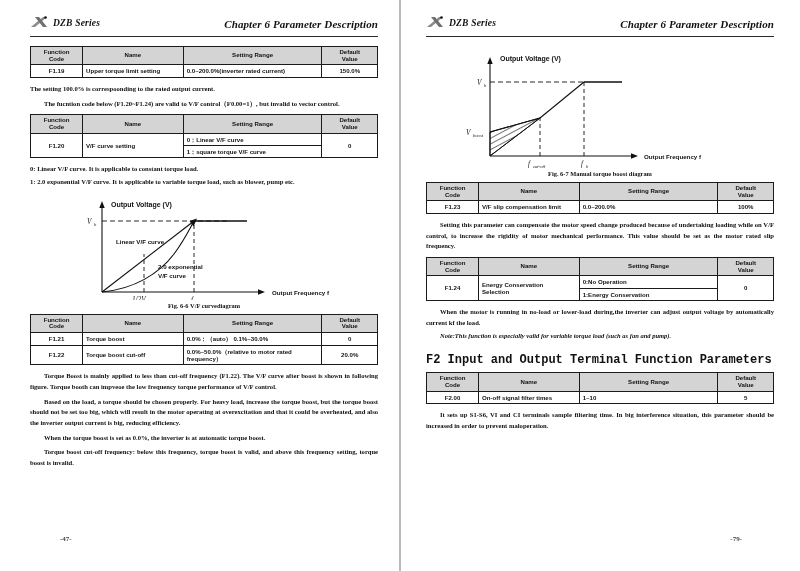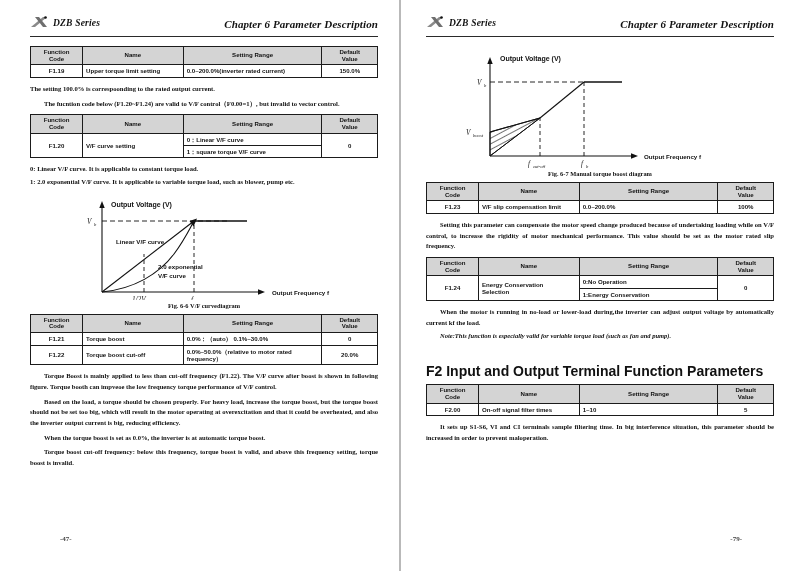--- a/index.html
+++ b/index.html
@@ -117,24 +117,24 @@
   p.ind { text-indent: 14px; }
   p.tight { margin: 2px 0; }
   p.note {
     font-style: italic;
     font-weight: bold;
     font-size: 6.5px;
     text-indent: 14px;
     margin: 3px 0;
   }
   h3.section {
-    font-family: Liberation Sans, sans-serif;
-    font-size: 14px;
-    font-weight: bold;
-    margin: 24px 0 4px 0;
+    font-family: Liberation Mono, monospace;
+    font-size: 12px;
+    font-weight: bold;
+    margin: 14px 0 4px 0;
   }
 
   
   .figure {
     margin: 8px 0 4px 0;
     text-align: center;
   }
   .figure svg { display: block; margin: 0 auto; }
   .fig-cap {
     font-family: "Liberation Serif", serif;

